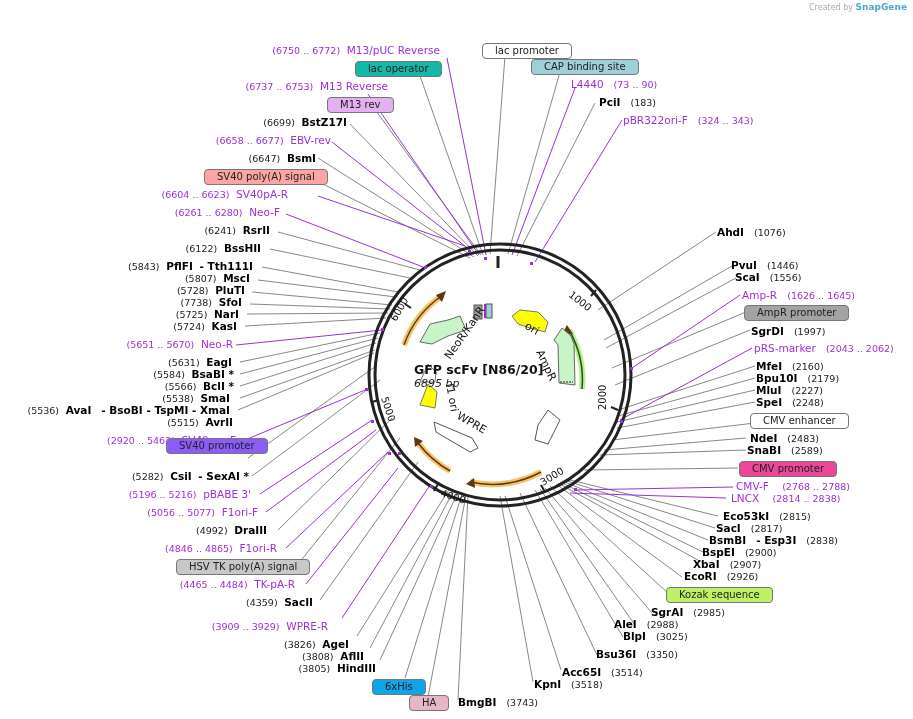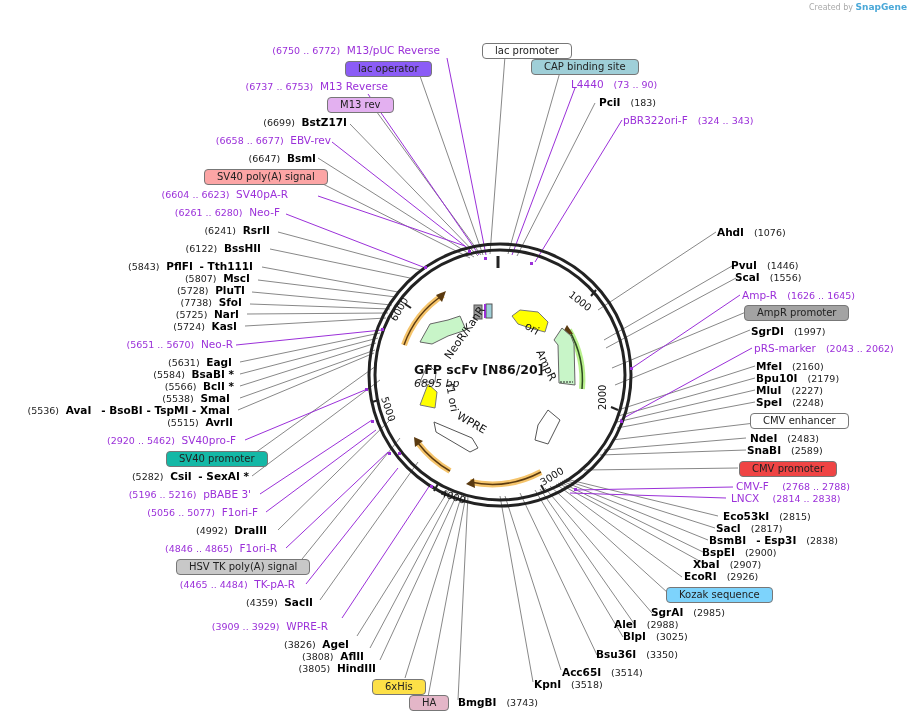--- a/index.html
+++ b/index.html
@@ -189,21 +189,21 @@
 
 <div class="credit">
   <span>Created by</span>
   <b>SnapGene</b>
 </div>
 
 <div class="center-title">GFP scFv [N86/20]</div>
 <div class="center-len">6895 bp</div>
 
 <div class="lbl primer" style="right:473px;top:44px"><span class="pos">(6750 .. 6772)</span>&nbsp; <span>M13/pUC Reverse</span></div>
-<div class="box" style="left:345px;top:61px;background:#8b5cf6">lac operator</div>
+<div class="box" style="left:355px;top:61px;background:#14b8a6">lac operator</div>
 <div class="lbl primer" style="right:525px;top:80px"><span class="pos">(6737 .. 6753)</span>&nbsp; <span>M13 Reverse</span></div>
 <div class="box" style="left:327px;top:97px;background:#e3b0f0">M13 rev</div>
 <div class="lbl" style="right:566px;top:116px"><span class="pos">(6699)</span>&nbsp; <span class="enz">BstZ17I</span></div>
 <div class="lbl primer" style="right:582px;top:134px"><span class="pos">(6658 .. 6677)</span>&nbsp; <span>EBV-rev</span></div>
 <div class="lbl" style="right:597px;top:152px"><span class="pos">(6647)</span>&nbsp; <span class="enz">BsmI</span></div>
 <div class="box" style="left:204px;top:169px;background:#fca5a5">SV40 poly(A) signal</div>
 <div class="lbl primer" style="right:625px;top:188px"><span class="pos">(6604 .. 6623)</span>&nbsp; <span>SV40pA-R</span></div>
 <div class="lbl primer" style="right:633px;top:206px"><span class="pos">(6261 .. 6280)</span>&nbsp; <span>Neo-F</span></div>
 <div class="lbl" style="right:643px;top:224px"><span class="pos">(6241)</span>&nbsp; <span class="enz">RsrII</span></div>
 <div class="lbl" style="right:652px;top:242px"><span class="pos">(6122)</span>&nbsp; <span class="enz">BssHII</span></div>
@@ -214,34 +214,34 @@
 <div class="lbl" style="right:674px;top:308px"><span class="pos">(5725)</span>&nbsp; <span class="enz">NarI</span></div>
 <div class="lbl" style="right:676px;top:320px"><span class="pos">(5724)</span>&nbsp; <span class="enz">KasI</span></div>
 <div class="lbl primer" style="right:680px;top:338px"><span class="pos">(5651 .. 5670)</span>&nbsp; <span>Neo-R</span></div>
 <div class="lbl" style="right:681px;top:356px"><span class="pos">(5631)</span>&nbsp; <span class="enz">EagI</span></div>
 <div class="lbl" style="right:679px;top:368px"><span class="pos">(5584)</span>&nbsp; <span class="enz">BsaBI *</span></div>
 <div class="lbl" style="right:679px;top:380px"><span class="pos">(5566)</span>&nbsp; <span class="enz">BclI *</span></div>
 <div class="lbl" style="right:683px;top:392px"><span class="pos">(5538)</span>&nbsp; <span class="enz">SmaI</span></div>
 <div class="lbl" style="right:683px;top:404px"><span class="pos">(5536)</span>&nbsp; <span class="enz">AvaI</span>&nbsp;&nbsp; <span class="enz">- BsoBI   - TspMI   - XmaI</span></div>
 <div class="lbl" style="right:680px;top:416px"><span class="pos">(5515)</span>&nbsp; <span class="enz">AvrII</span></div>
 <div class="lbl primer" style="right:677px;top:434px"><span class="pos">(2920 .. 5462)</span>&nbsp; <span>SV40pro-F</span></div>
-<div class="box" style="left:166px;top:451px;background:#14b8a6">SV40 promoter</div>
+<div class="box" style="left:166px;top:438px;background:#8b5cf6">SV40 promoter</div>
 <div class="lbl" style="right:664px;top:470px"><span class="pos">(5282)</span>&nbsp; <span class="enz">CsiI</span>&nbsp; <span class="enz">- SexAI *</span></div>
 <div class="lbl primer" style="right:662px;top:488px"><span class="pos">(5196 .. 5216)</span>&nbsp; <span>pBABE 3'</span></div>
 <div class="lbl primer" style="right:655px;top:506px"><span class="pos">(5056 .. 5077)</span>&nbsp; <span>F1ori-F</span></div>
 <div class="lbl" style="right:646px;top:524px"><span class="pos">(4992)</span>&nbsp; <span class="enz">DraIII</span></div>
 <div class="lbl primer" style="right:636px;top:542px"><span class="pos">(4846 .. 4865)</span>&nbsp; <span>F1ori-R</span></div>
 <div class="box" style="left:176px;top:559px;background:#c8c8c8">HSV TK poly(A) signal</div>
 <div class="lbl primer" style="right:618px;top:578px"><span class="pos">(4465 .. 4484)</span>&nbsp; <span>TK-pA-R</span></div>
 <div class="lbl" style="right:600px;top:596px"><span class="pos">(4359)</span>&nbsp; <span class="enz">SacII</span></div>
 <div class="lbl primer" style="right:585px;top:620px"><span class="pos">(3909 .. 3929)</span>&nbsp; <span>WPRE-R</span></div>
 <div class="lbl" style="right:564px;top:638px"><span class="pos">(3826)</span>&nbsp; <span class="enz">AgeI</span></div>
 <div class="lbl" style="right:549px;top:650px"><span class="pos">(3808)</span>&nbsp; <span class="enz">AflII</span></div>
 <div class="lbl" style="right:537px;top:662px"><span class="pos">(3805)</span>&nbsp; <span class="enz">HindIII</span></div>
-<div class="box" style="left:372px;top:679px;background:#fde047">6xHis</div>
+<div class="box" style="left:372px;top:679px;background:#0ea5e9">6xHis</div>
 <div class="box" style="left:409px;top:695px;background:#e4b6c8">HA</div>
 
 <div class="box" style="left:482px;top:43px;background:#fff">lac promoter</div>
 <div class="box" style="left:531px;top:59px;background:#9fcfd8">CAP binding site</div>
 <div class="lbl primer" style="left:571px;top:78px"><span>L4440</span>&nbsp;&nbsp; <span class="pos">(73 .. 90)</span></div>
 <div class="lbl" style="left:599px;top:96px"><span class="enz">PciI</span>&nbsp;&nbsp; <span class="pos">(183)</span></div>
 <div class="lbl primer" style="left:623px;top:114px"><span>pBR322ori-F</span>&nbsp;&nbsp; <span class="pos">(324 .. 343)</span></div>
 
 <div class="lbl" style="left:717px;top:226px"><span class="enz">AhdI</span>&nbsp;&nbsp; <span class="pos">(1076)</span></div>
 <div class="lbl" style="left:731px;top:259px"><span class="enz">PvuI</span>&nbsp;&nbsp; <span class="pos">(1446)</span></div>
@@ -250,29 +250,29 @@
 <div class="box" style="left:744px;top:305px;background:#a3a3a3">AmpR promoter</div>
 <div class="lbl" style="left:751px;top:325px"><span class="enz">SgrDI</span>&nbsp;&nbsp; <span class="pos">(1997)</span></div>
 <div class="lbl primer" style="left:754px;top:342px"><span>pRS-marker</span>&nbsp;&nbsp; <span class="pos">(2043 .. 2062)</span></div>
 <div class="lbl" style="left:756px;top:360px"><span class="enz">MfeI</span>&nbsp;&nbsp; <span class="pos">(2160)</span></div>
 <div class="lbl" style="left:756px;top:372px"><span class="enz">Bpu10I</span>&nbsp;&nbsp; <span class="pos">(2179)</span></div>
 <div class="lbl" style="left:756px;top:384px"><span class="enz">MluI</span>&nbsp;&nbsp; <span class="pos">(2227)</span></div>
 <div class="lbl" style="left:756px;top:396px"><span class="enz">SpeI</span>&nbsp;&nbsp; <span class="pos">(2248)</span></div>
 <div class="box" style="left:750px;top:413px;background:#fff">CMV enhancer</div>
 <div class="lbl" style="left:750px;top:432px"><span class="enz">NdeI</span>&nbsp;&nbsp; <span class="pos">(2483)</span></div>
 <div class="lbl" style="left:747px;top:444px"><span class="enz">SnaBI</span>&nbsp;&nbsp; <span class="pos">(2589)</span></div>
-<div class="box" style="left:739px;top:461px;background:#ef4444">CMV promoter</div>
+<div class="box" style="left:739px;top:461px;background:#ec4899">CMV promoter</div>
 <div class="lbl primer" style="left:736px;top:480px"><span>CMV-F</span>&nbsp;&nbsp;&nbsp; <span class="pos">(2768 .. 2788)</span></div>
 <div class="lbl primer" style="left:731px;top:492px"><span>LNCX</span>&nbsp;&nbsp;&nbsp; <span class="pos">(2814 .. 2838)</span></div>
 <div class="lbl" style="left:723px;top:510px"><span class="enz">Eco53kI</span>&nbsp;&nbsp; <span class="pos">(2815)</span></div>
 <div class="lbl" style="left:716px;top:522px"><span class="enz">SacI</span>&nbsp;&nbsp; <span class="pos">(2817)</span></div>
 <div class="lbl" style="left:709px;top:534px"><span class="enz">BsmBI</span>&nbsp;&nbsp; <span class="enz">- Esp3I</span>&nbsp;&nbsp; <span class="pos">(2838)</span></div>
 <div class="lbl" style="left:702px;top:546px"><span class="enz">BspEI</span>&nbsp;&nbsp; <span class="pos">(2900)</span></div>
 <div class="lbl" style="left:693px;top:558px"><span class="enz">XbaI</span>&nbsp;&nbsp; <span class="pos">(2907)</span></div>
 <div class="lbl" style="left:684px;top:570px"><span class="enz">EcoRI</span>&nbsp;&nbsp; <span class="pos">(2926)</span></div>
-<div class="box" style="left:666px;top:587px;background:#7dd3fc">Kozak sequence</div>
+<div class="box" style="left:666px;top:587px;background:#bef264">Kozak sequence</div>
 <div class="lbl" style="left:651px;top:606px"><span class="enz">SgrAI</span>&nbsp;&nbsp; <span class="pos">(2985)</span></div>
 <div class="lbl" style="left:614px;top:618px"><span class="enz">AleI</span>&nbsp;&nbsp; <span class="pos">(2988)</span></div>
 <div class="lbl" style="left:623px;top:630px"><span class="enz">BlpI</span>&nbsp;&nbsp; <span class="pos">(3025)</span></div>
 <div class="lbl" style="left:596px;top:648px"><span class="enz">Bsu36I</span>&nbsp;&nbsp; <span class="pos">(3350)</span></div>
 <div class="lbl" style="left:562px;top:666px"><span class="enz">Acc65I</span>&nbsp;&nbsp; <span class="pos">(3514)</span></div>
 <div class="lbl" style="left:534px;top:678px"><span class="enz">KpnI</span>&nbsp;&nbsp; <span class="pos">(3518)</span></div>
 <div class="lbl" style="left:458px;top:696px"><span class="enz">BmgBI</span>&nbsp;&nbsp; <span class="pos">(3743)</span></div>
 
 </body></html>

